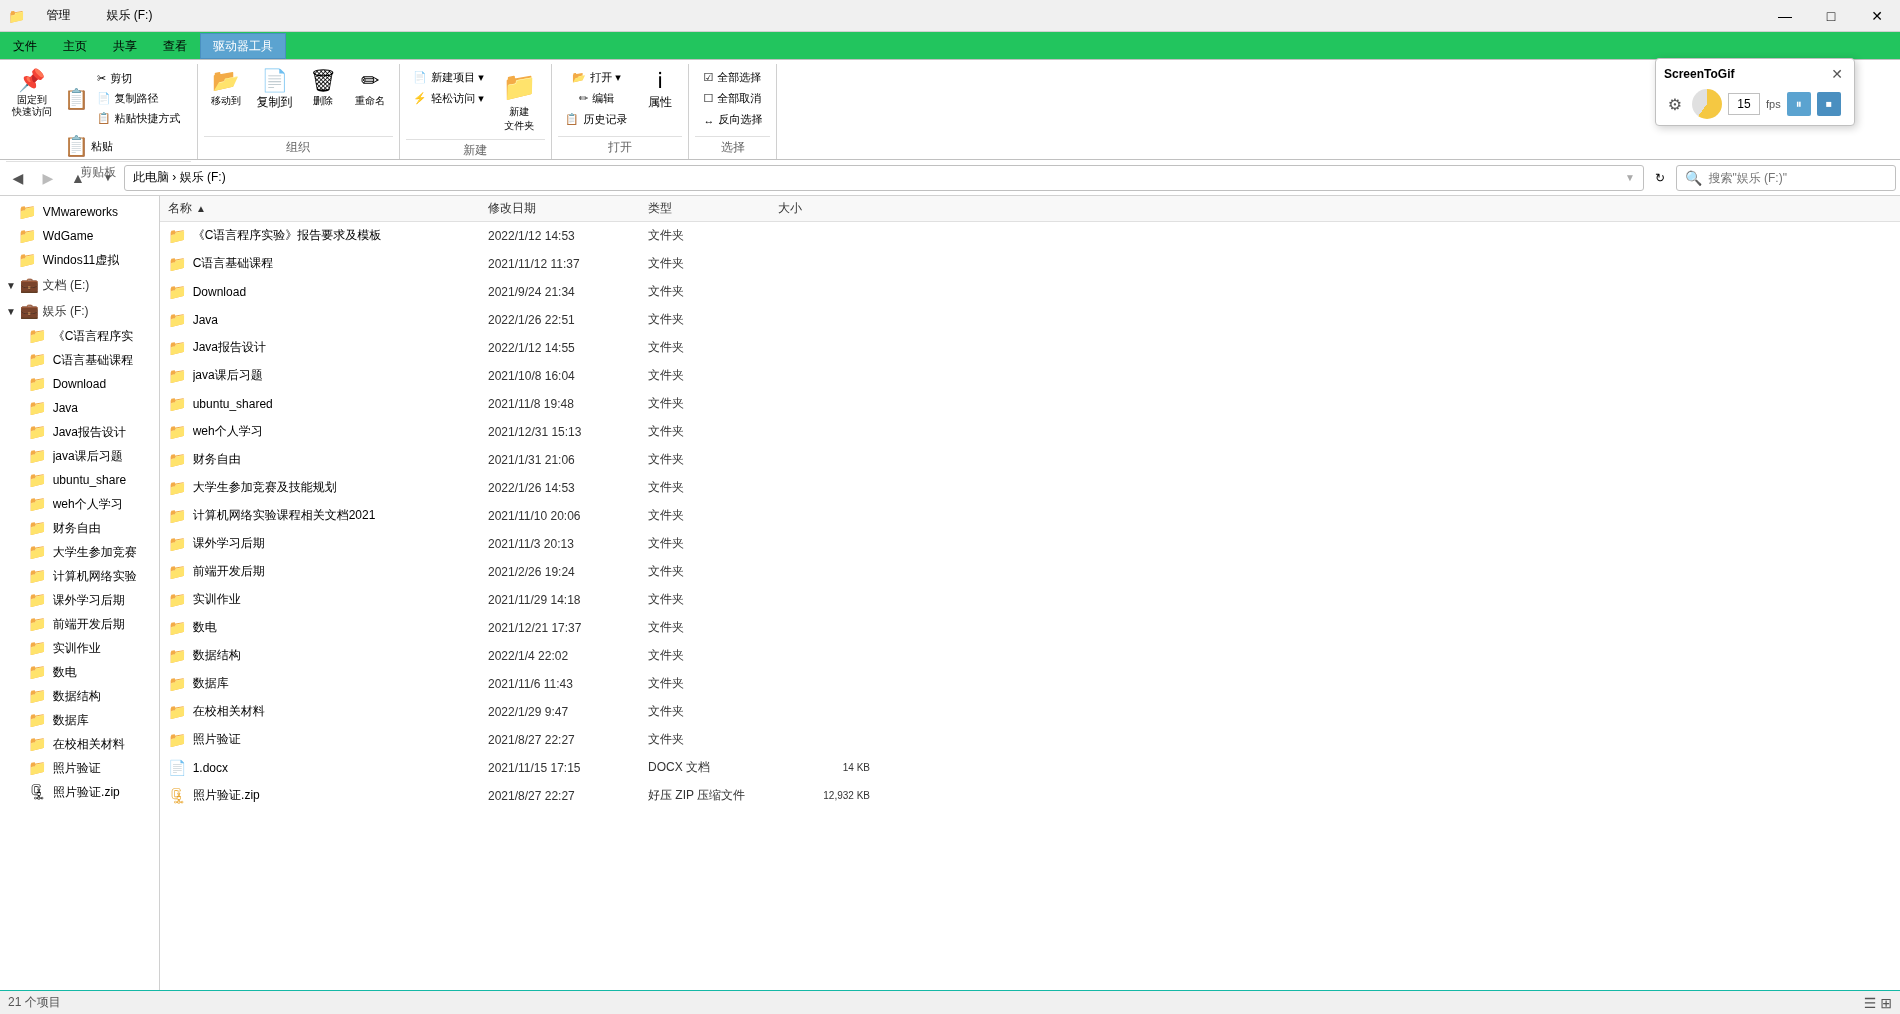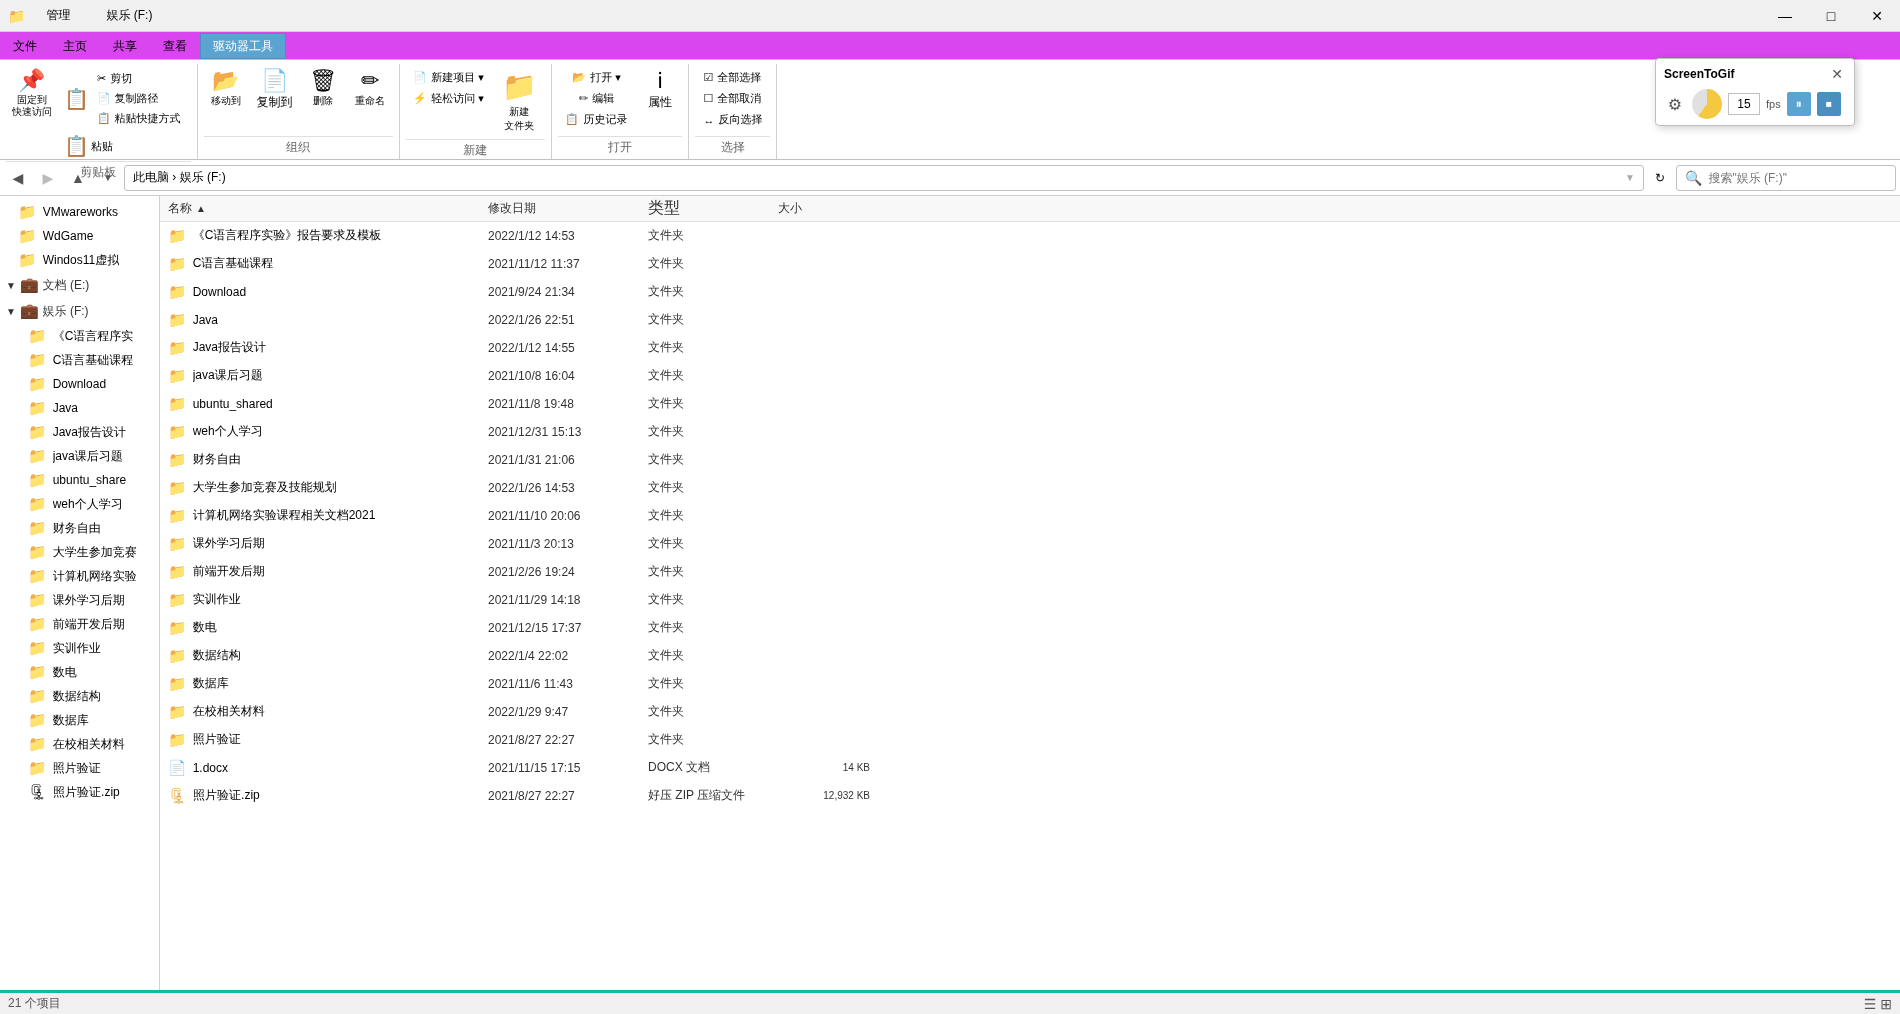--- a/index.html
+++ b/index.html
@@ -29,21 +29,21 @@
       display: flex;
       align-items: center;
       justify-content: center;
       cursor: pointer;
       font-size: 14px;
     }
 
     
     .ribbon-tabs {
       height: 28px;
-      background: #d946ef;
+      background: #22c55e;
       display: flex;
       align-items: flex-end;
       padding-left: 0;
       border-bottom: 1px solid #c0c0c0;
     }
     .ribbon-tab {
       padding: 4px 12px;
       font-size: 12px;
       cursor: pointer;
       border: 1px solid transparent;
@@ -261,21 +261,21 @@
       width: 320px;
       min-width: 320px;
       font-size: 12px;
       color: #333;
       cursor: pointer;
       display: flex;
       align-items: center;
       gap: 4px;
     }
     .file-col-date { width: 160px; min-width: 160px; font-size: 12px; color: #333; cursor: pointer; }
-    .file-col-type { width: 130px; min-width: 130px; font-size: 16px; color: #333; cursor: pointer; }
+    .file-col-type { width: 130px; min-width: 130px; font-size: 12px; color: #333; cursor: pointer; }
     .file-col-size { width: 100px; font-size: 12px; color: #333; cursor: pointer; }
     .file-row {
       display: flex;
       align-items: center;
       height: 28px;
       padding: 0 8px;
       cursor: pointer;
       border-bottom: 1px solid transparent;
     }
     .file-name {
@@ -289,21 +289,21 @@
     }
     .file-name-text { overflow: hidden; text-overflow: ellipsis; white-space: nowrap; }
     .file-date { width: 160px; min-width: 160px; font-size: 12px; color: #333; }
     .file-type { width: 130px; min-width: 130px; font-size: 12px; color: #333; }
     .file-size { width: 100px; font-size: 10px; color: #333; text-align: right; padding-right: 8px; }
 
     
     .status-bar {
       height: 24px;
       background: #f0f0f0;
-      border-top: 3px solid #14b8a6;
+      border-top: 1px solid #14b8a6;
       display: flex;
       align-items: center;
       padding: 0 8px;
       font-size: 12px;
       color: #555;
       justify-content: space-between;
     }
     .screentogif-content-wrap {
       position: fixed;
       top: 58px;
@@ -766,21 +766,21 @@
     </div>
     <div class="file-date">2021/11/29 14:18</div>
     <div class="file-type">文件夹</div>
     <div class="file-size"></div>
   </div>
         <div class="file-row">
     <div class="file-name">
       <span style="color:#f5c842;font-size:15px;">📁</span>
       <span class="file-name-text">数电</span>
     </div>
-    <div class="file-date">2021/12/15 17:37</div>
+    <div class="file-date">2021/12/21 17:37</div>
     <div class="file-type">文件夹</div>
     <div class="file-size"></div>
   </div>
         <div class="file-row">
     <div class="file-name">
       <span style="color:#f5c842;font-size:15px;">📁</span>
       <span class="file-name-text">数据结构</span>
     </div>
     <div class="file-date">2022/1/4 22:02</div>
     <div class="file-type">文件夹</div>

